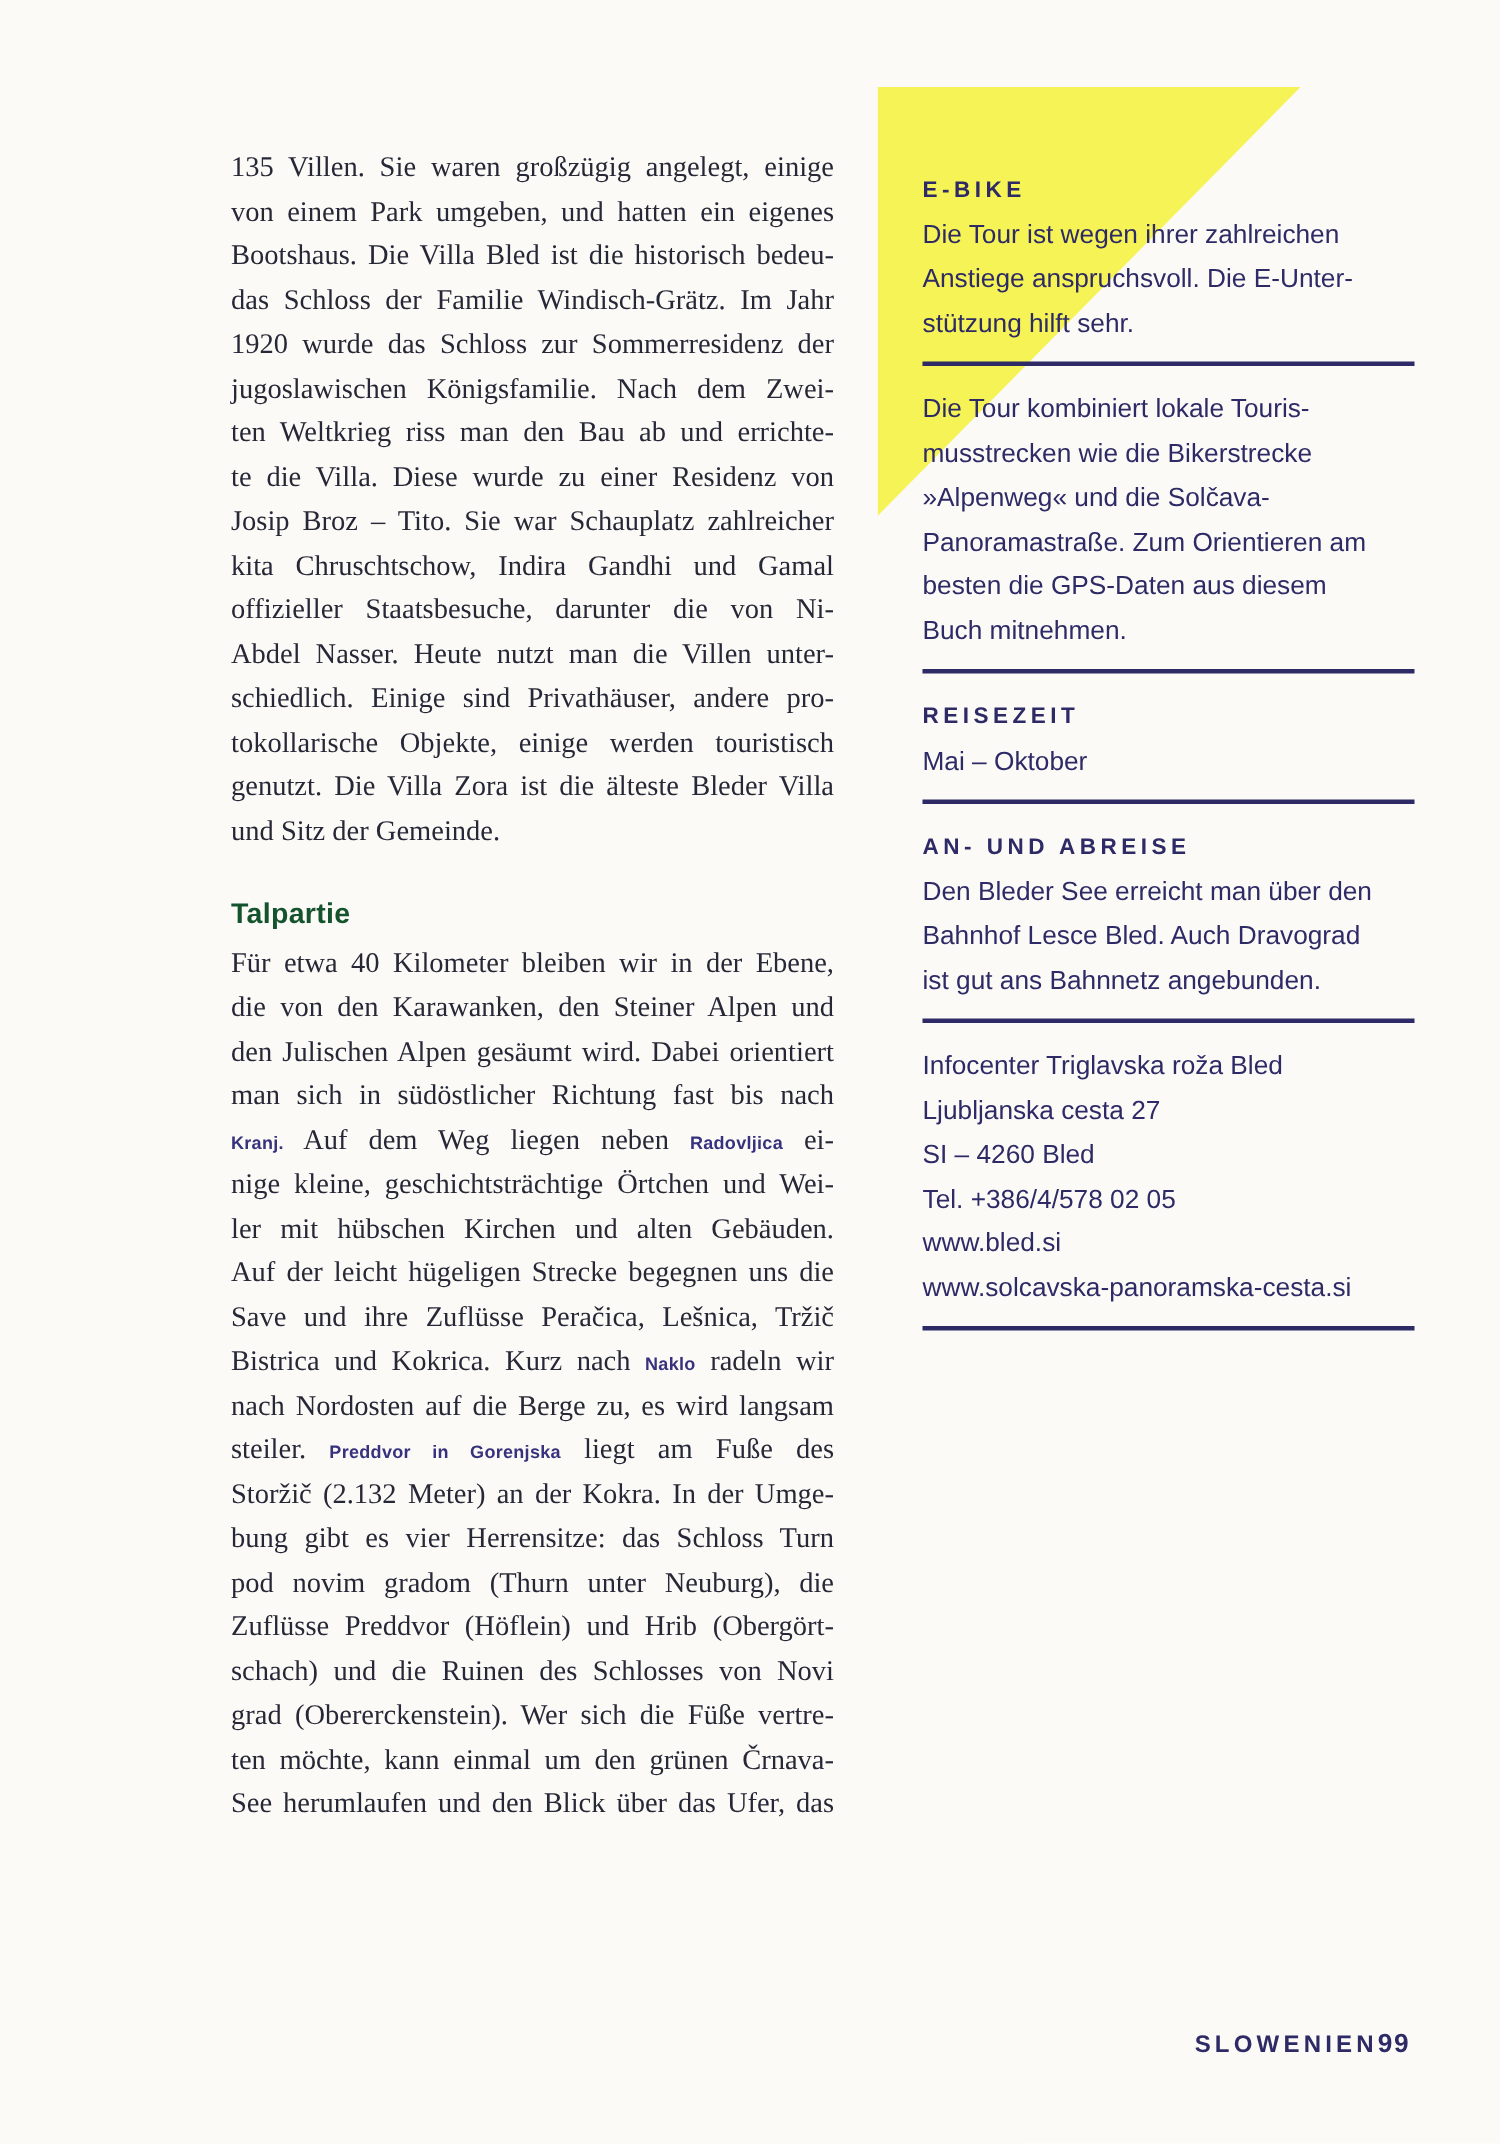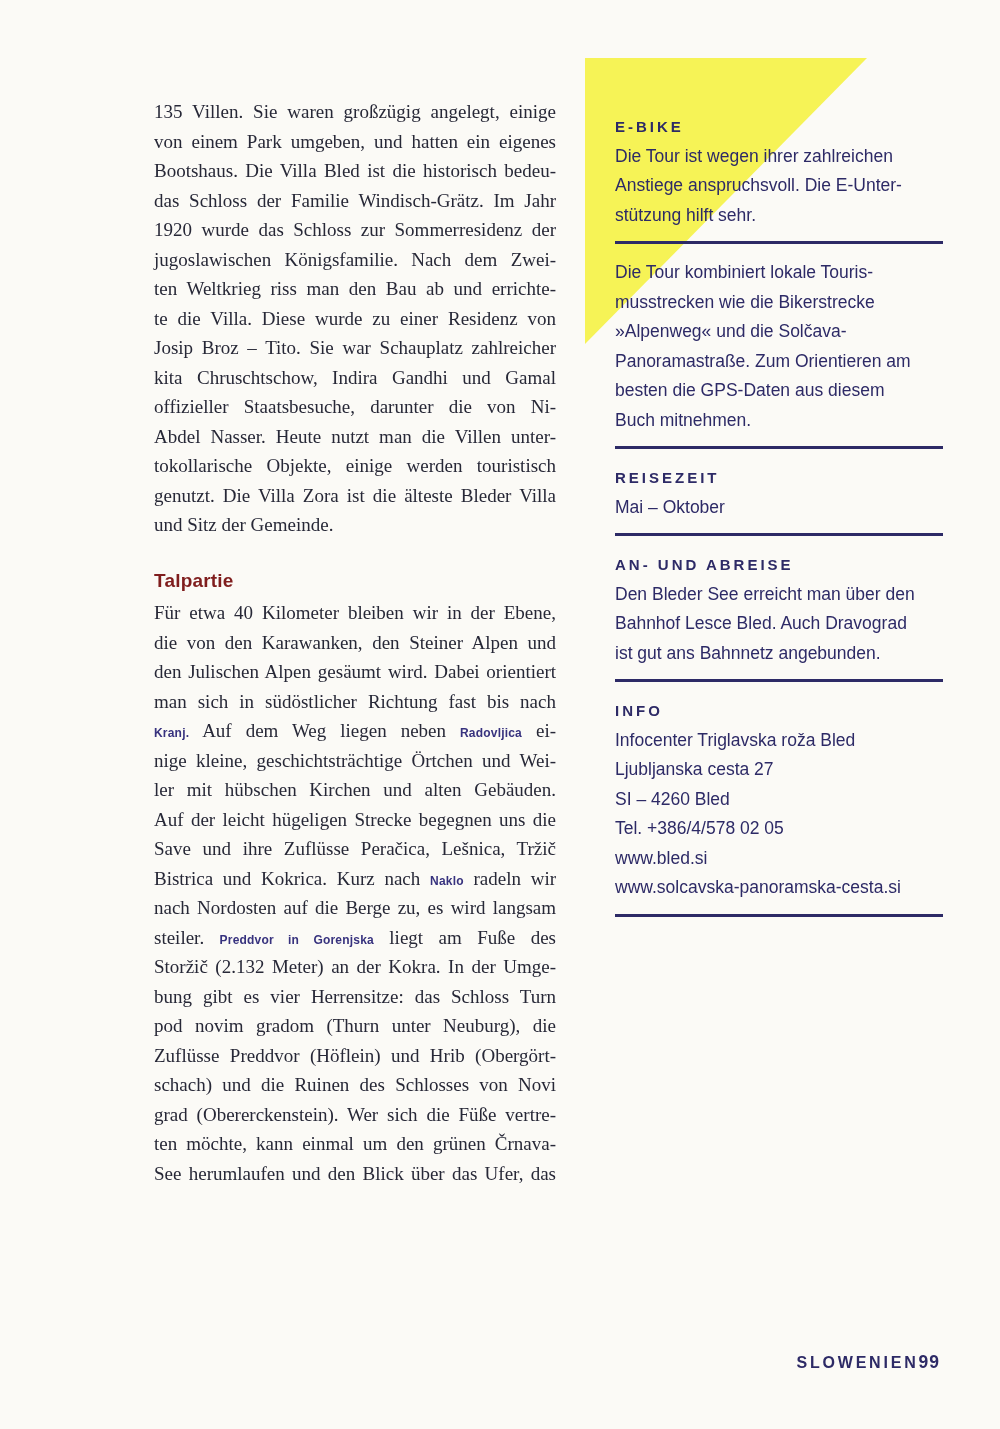--- a/index.html
+++ b/index.html
@@ -49,21 +49,21 @@
     font-family: "Liberation Sans", sans-serif;
     font-weight: bold;
     font-size: 12px;
     color: #37327e;
     letter-spacing: 0.2px;
   }
   .subhead {
     font-family: "Liberation Sans", sans-serif;
     font-weight: bold;
     font-size: 19px;
-    color: #7f1d1d;
+    color: #14532d;
     line-height: 29.5px;
     margin: 26px 0 3px 0;
     letter-spacing: 0.2px;
   }
 
   
   .right-col {
     position: absolute;
     left: 615px;
     top: 112px;
@@ -119,20 +119,21 @@
         <div class="bodyline">Bootshaus. Die Villa Bled ist die historisch bedeu-</div>
         <div class="bodyline">das Schloss der Familie Windisch-Grätz. Im Jahr</div>
         <div class="bodyline">1920 wurde das Schloss zur Sommerresidenz der</div>
         <div class="bodyline">jugoslawischen Königsfamilie. Nach dem Zwei-</div>
         <div class="bodyline">ten Weltkrieg riss man den Bau ab und errichte-</div>
         <div class="bodyline">te die Villa. Diese wurde zu einer Residenz von</div>
         <div class="bodyline">Josip Broz – Tito. Sie war Schauplatz zahlreicher</div>
         <div class="bodyline">kita Chruschtschow, Indira Gandhi und Gamal</div>
         <div class="bodyline">offizieller Staatsbesuche, darunter die von Ni-</div>
         <div class="bodyline">Abdel Nasser. Heute nutzt man die Villen unter-</div>
+        <div class="bodyline">schiedlich. Einige sind Privathäuser, andere pro-</div>
         <div class="bodyline">tokollarische Objekte, einige werden touristisch</div>
         <div class="bodyline">genutzt. Die Villa Zora ist die älteste Bleder Villa</div>
         <div class="bodyline lastline">und Sitz der Gemeinde.</div>
       </div>
     <h2 class="subhead">Talpartie</h2>
     <div class="para" id="para2">
         <div class="bodyline">Für etwa 40 Kilometer bleiben wir in der Ebene,</div>
         <div class="bodyline">die von den Karawanken, den Steiner Alpen und</div>
         <div class="bodyline">den Julischen Alpen gesäumt wird. Dabei orientiert</div>
         <div class="bodyline">man sich in südöstlicher Richtung fast bis nach</div>
@@ -178,21 +179,20 @@
         <div class="info-rule" style="background: rgb(45, 42, 102);"></div>
       </section>
       <section>
         <h3 class="info-title">AN- UND ABREISE</h3>
         <div class="info-line">Den Bleder See erreicht man über den</div>
         <div class="info-line">Bahnhof Lesce Bled. Auch Dravograd</div>
         <div class="info-line">ist gut ans Bahnnetz angebunden.</div>
         <div class="info-rule" style="background: rgb(45, 42, 102);"></div>
       </section>
       <section>
-        <h3 class="info-title">INFO</h3>
         <div class="info-line bold">Infocenter Triglavska roža Bled</div>
         <div class="info-line">Ljubljanska cesta 27</div>
         <div class="info-line">SI – 4260 Bled</div>
         <div class="info-line">Tel. +386/4/578 02 05</div>
         <div class="info-line">www.bled.si</div>
         <div class="info-line">www.solcavska-panoramska-cesta.si</div>
         <div class="info-rule" style="background: rgb(45, 42, 102);"></div>
       </section>
     </aside>
 

